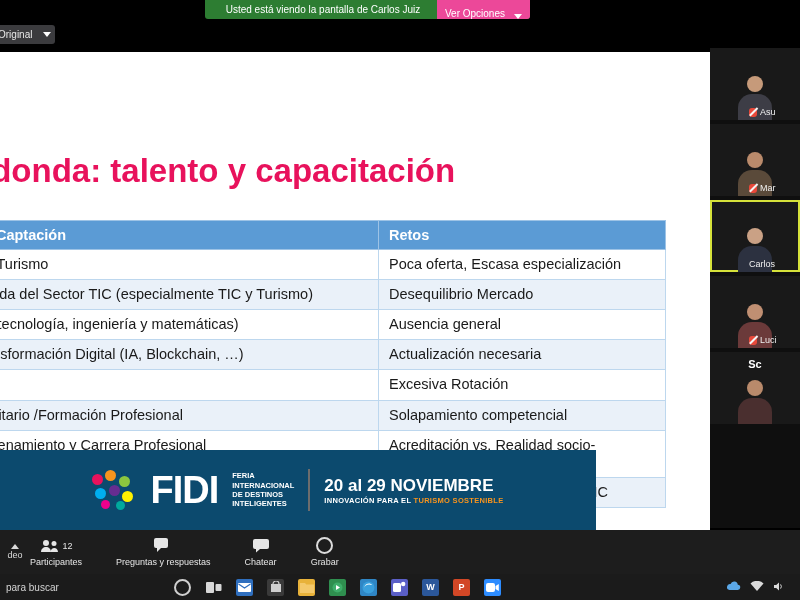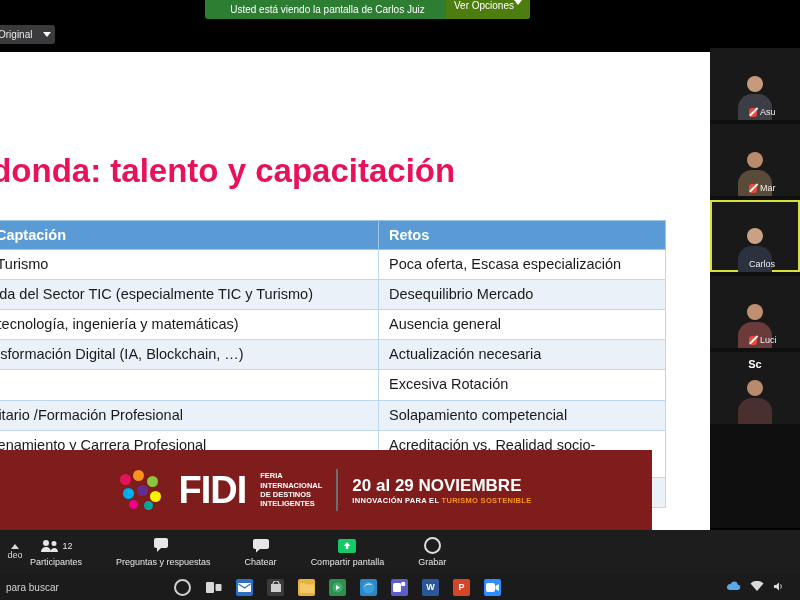--- a/index.html
+++ b/index.html
@@ -29,27 +29,27 @@
   }
   .share-bar .share-text {
     flex: 1;
     color: #ffffff;
     font-size: 10px;
     text-align: center;
     white-space: nowrap;
     padding-left: 4px;
   }
   .share-bar .share-opts {
-    background: #4d7c0f;
+    background: #ec4899;
     color: #ffffff;
     font-size: 10px;
     height: 100%;
     display: flex;
-    align-items: flex-start;
-    gap: 0;
+    align-items: flex-end;
+    gap: 9px;
     padding: 0 8px;
     white-space: nowrap;
   }
   .caret-down {
     width: 0; height: 0;
     border-left: 4px solid transparent;
     border-right: 4px solid transparent;
     border-top: 5px solid #ffffff;
   }
 
@@ -140,23 +140,23 @@
     line-height: 1.18;
   }
   table.matrix tr.even td { background: #ffffff; }
   table.matrix tr.odd td { background: #eaf1f9; }
   table.matrix col.c1 { width: 418px; }
 
   
   .fidi {
     position: absolute;
     left: 0; bottom: 0;
-    width: 652px;
+    width: 596px;
     height: 80px;
-    background: #7f1d1d;
+    background: #0c4a6e;
     display: flex;
     align-items: center;
     justify-content: center;
     gap: 14px;
   }
   .fidi-dots {
     position: relative;
     width: 44px; height: 40px;
   }
   .dot { position: absolute; border-radius: 50%; }
@@ -517,30 +517,20 @@
     </div>
     <div class="tb-item">
       <div class="tb-icon">
         <svg width="18" height="15" viewBox="0 0 18 15">
             <rect x="1" y="1" width="16" height="10" rx="2" fill="#e6e6e6"></rect>
             <path d="M4 11l0 3.5 4-3.5z" fill="#e6e6e6"></path>
           </svg>
       </div>
       <div>Chatear</div>
     </div>
-    <div class="tb-item share-btn">
-      <div class="tb-icon">
-        <svg width="20" height="16" viewBox="0 0 20 16">
-            <rect x="1" y="1" width="18" height="14" rx="2"></rect>
-            <path d="M10 4l3.5 4h-7z" fill="#ffffff"></path>
-            <rect x="8.8" y="7" width="2.4" height="4" fill="#ffffff"></rect>
-          </svg>
-      </div>
-      <div>Compartir pantalla</div>
-    </div>
     <div class="tb-item">
       <div class="tb-icon">
           <div class="rec-dot"></div>
         </div>
       <div>Grabar</div>
     </div>
   </div>
   <div style="width:30px"></div>
 </div>
 

